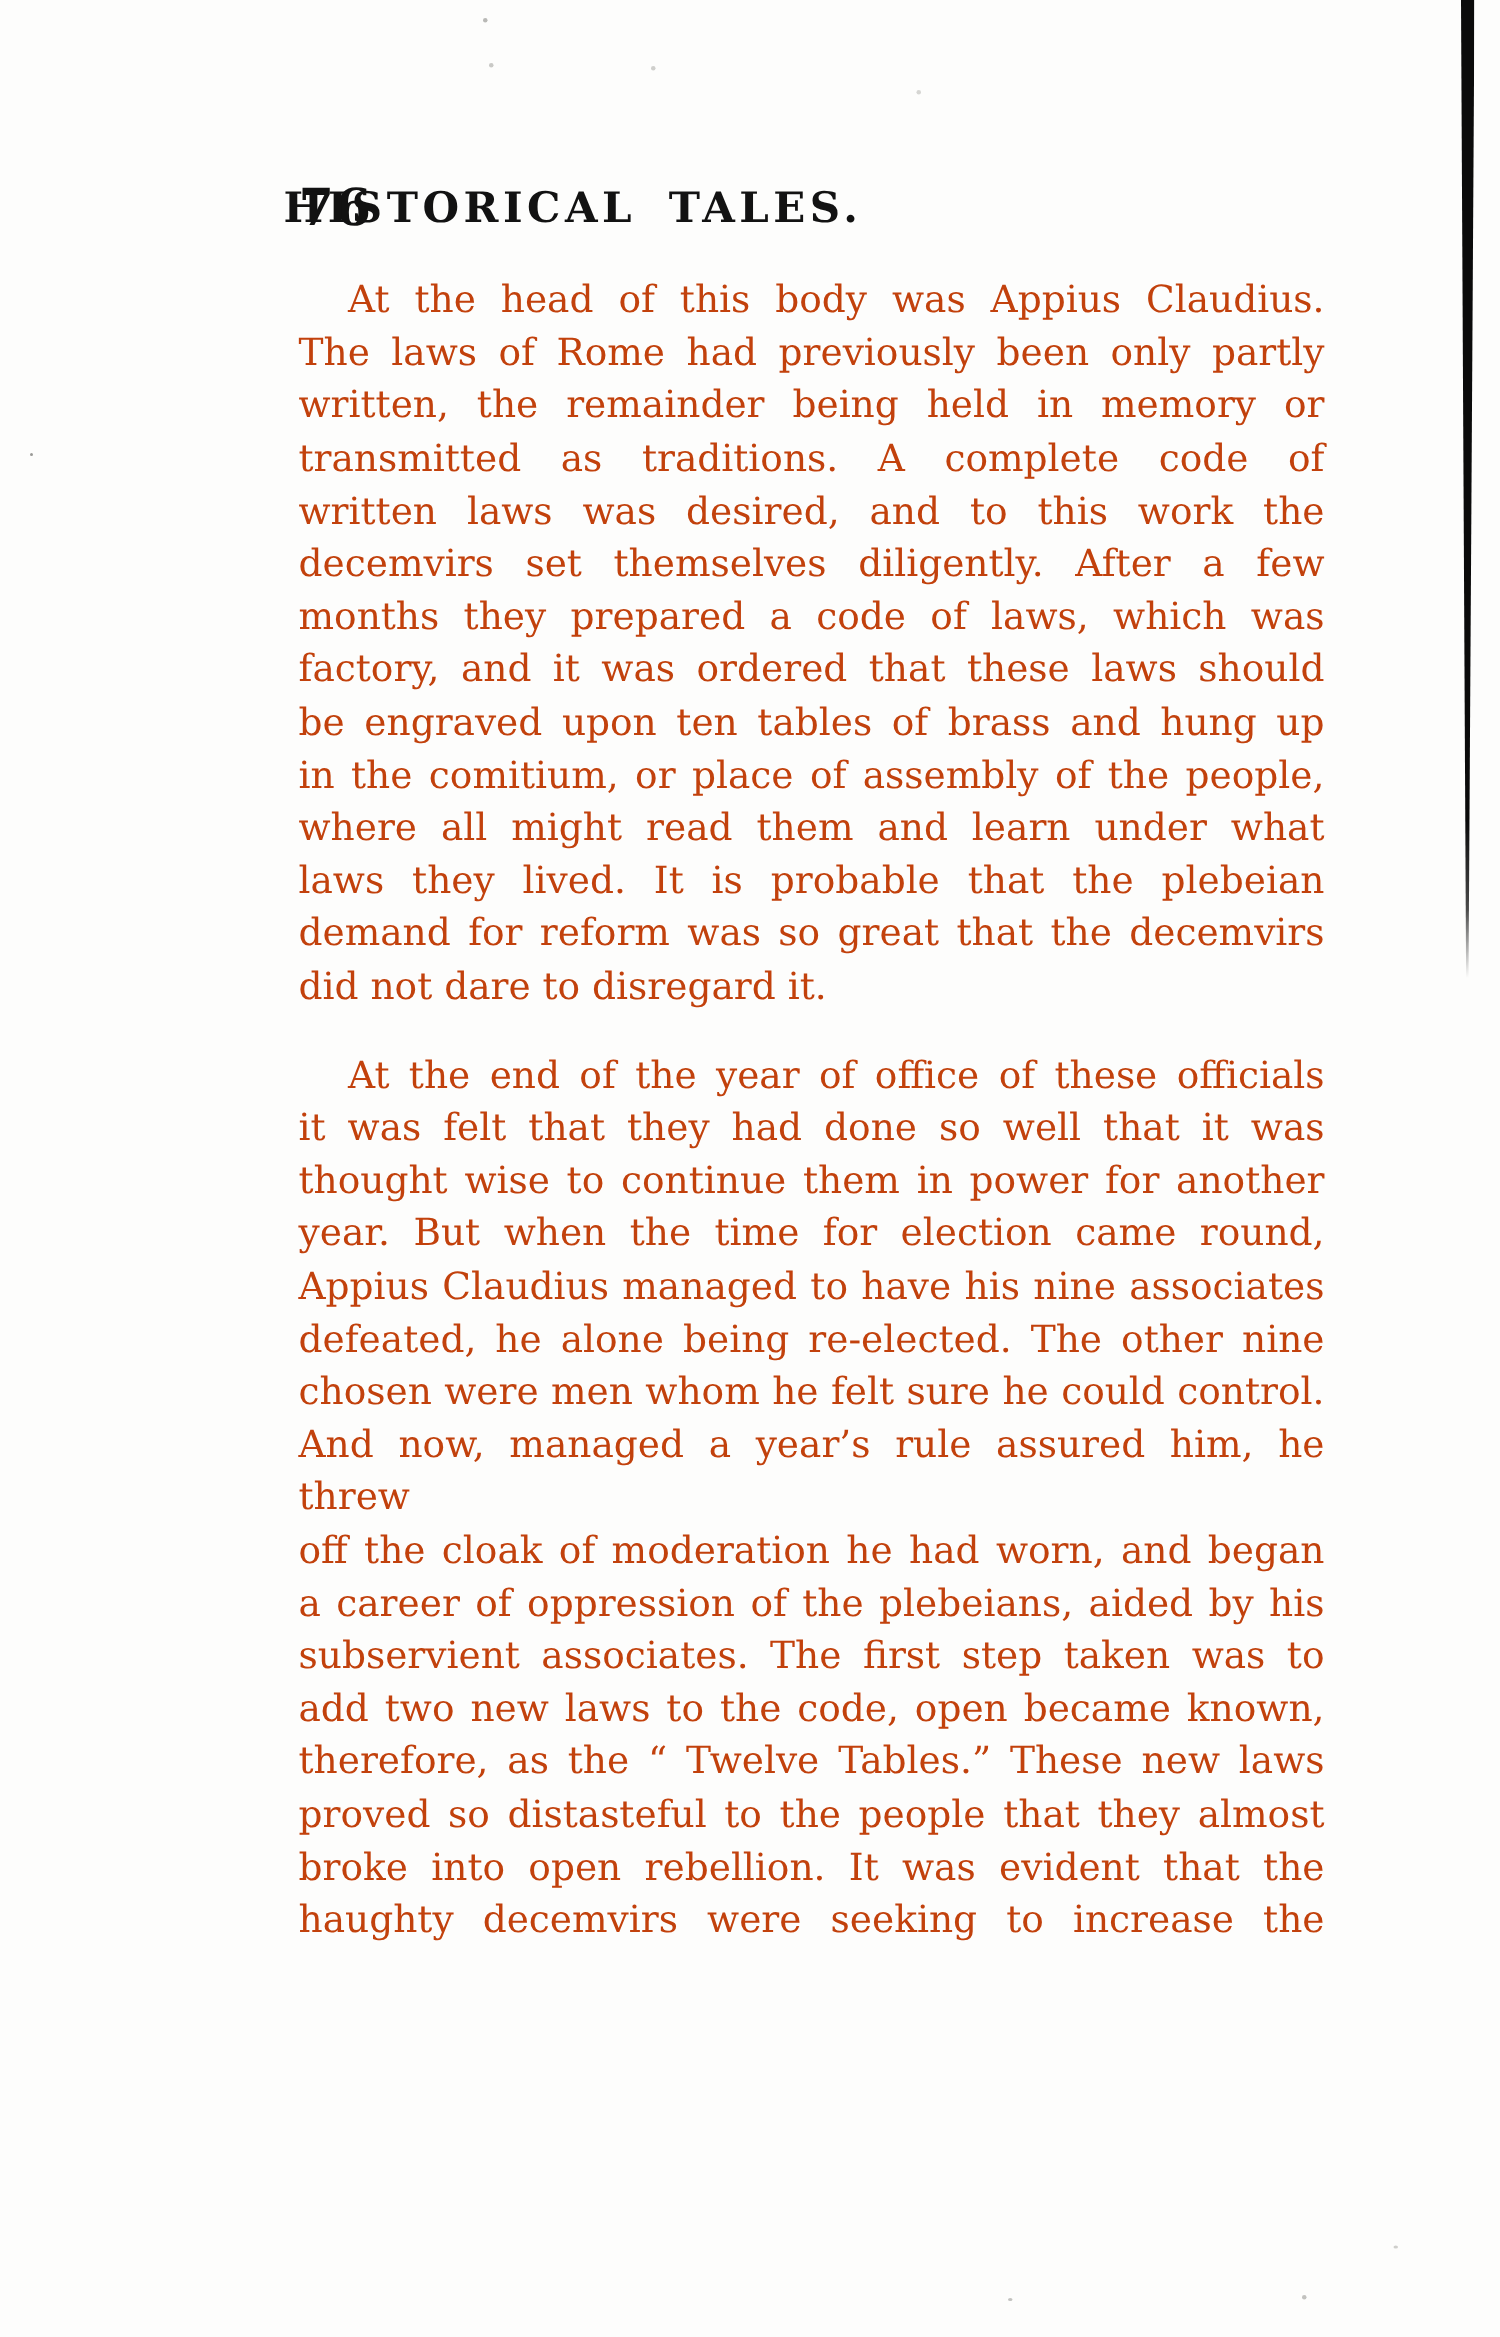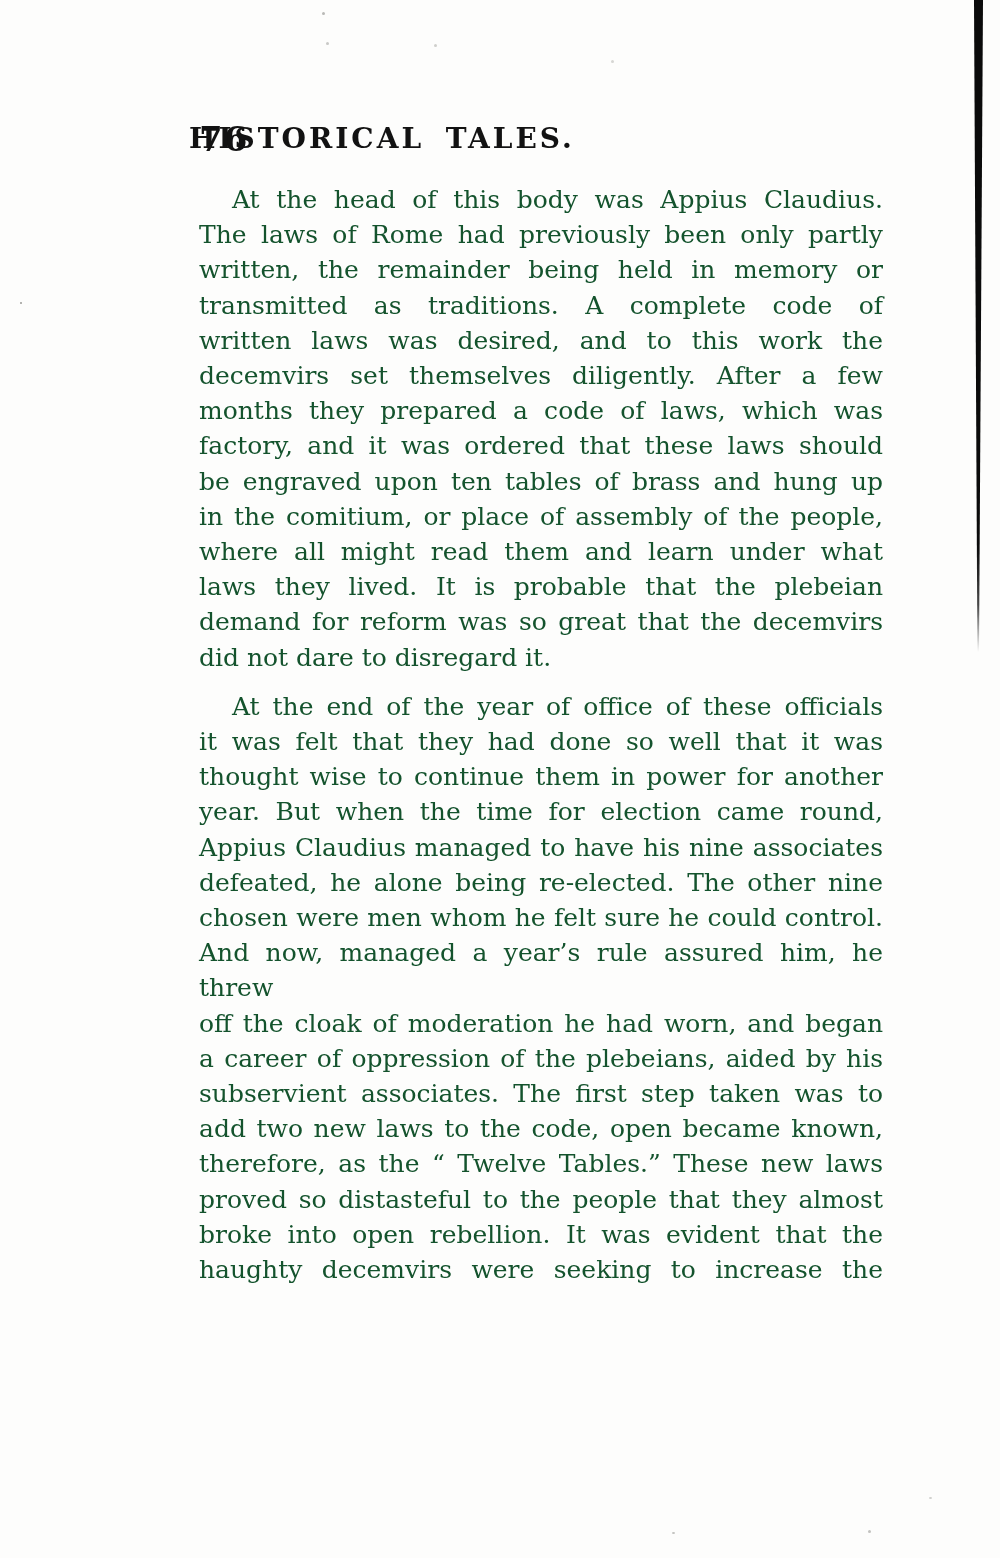--- a/index.html
+++ b/index.html
@@ -44,23 +44,23 @@
     transform: translateX(-10px);
   }
   
   .body-text {
     position: absolute;
     left: 199px;
     top: 182px;
     width: 684px;
     font-size: 25px;
     line-height: 35.2px;
-    color: #14532d;
+    color: #c2410c;
   }
-  .para + .para { margin-top: 14px; }
+  .para + .para { margin-top: 24px; }
   .line {
     text-align: justify;
     text-align-last: justify;
   }
   .line.first { text-indent: 33px; }
   .line.last  { text-align-last: left; }
   
   .scan-bar {
     position: absolute;
     left: 973px;

